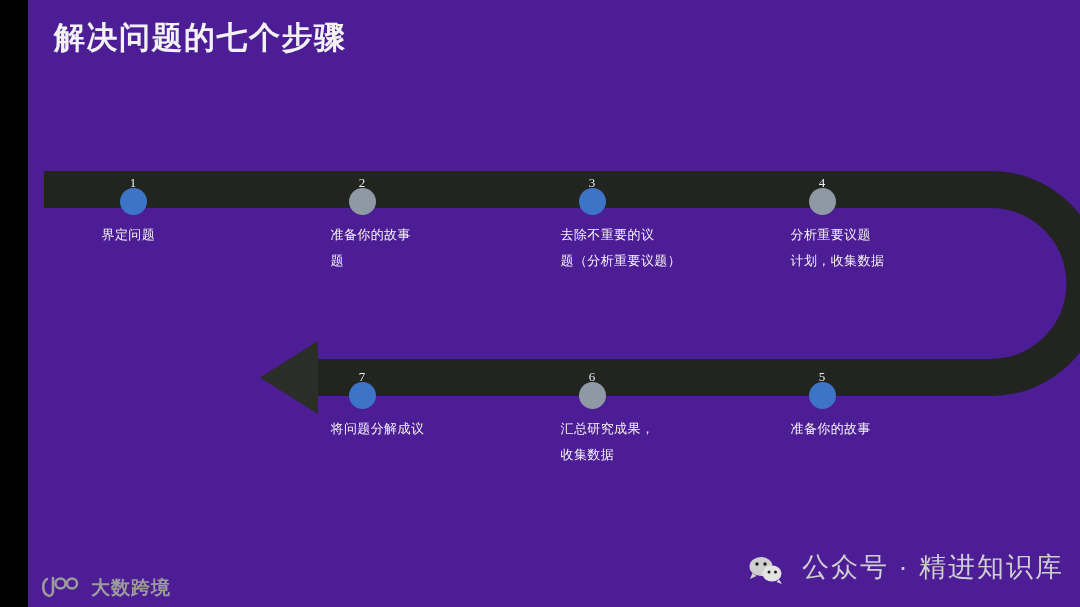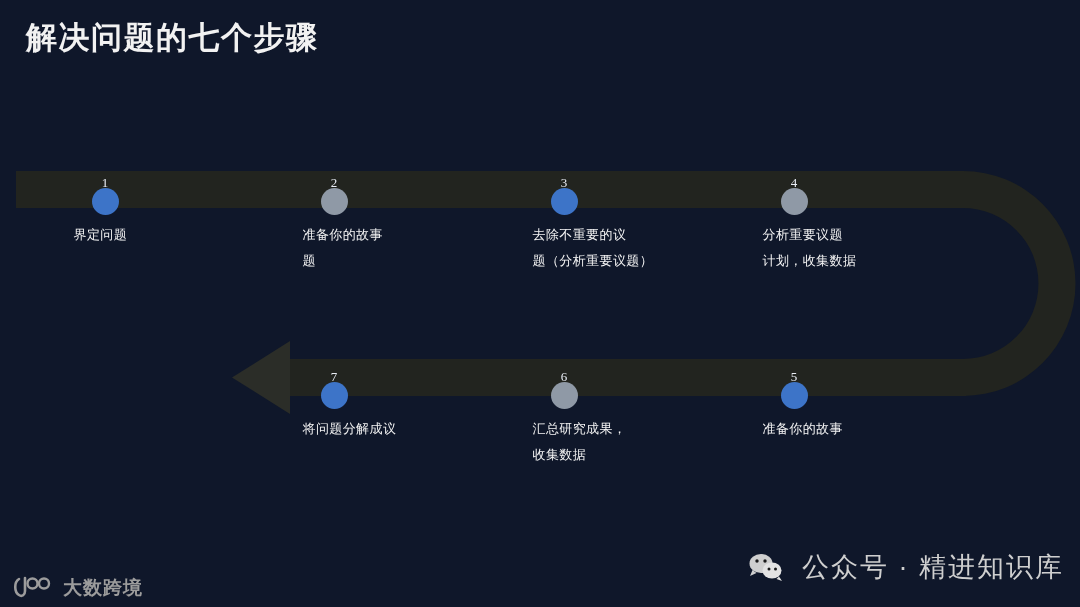--- a/index.html
+++ b/index.html
@@ -4,21 +4,22 @@
 <style>
   * { margin:0; padding:0; box-sizing:border-box; }
   html,body { background:#000; }
   body {
     width:1080px; height:607px;
     font-family:"Liberation Sans","DejaVu Sans",sans-serif;
     color:#fff; overflow:hidden; position:relative;
   }
   #slide {
     position:absolute; inset:0;
-    background:#0f172a;
+    background:#4c1d95;
+    margin-left:28px;
   }
   
   #title {
     position:absolute; left:26px; top:18px;
     font-size:31px; font-weight:700; letter-spacing:1.5px;
     color:#f2f2f2; line-height:1.3;
     white-space:nowrap;
   }
   
   #track { position:absolute; left:0; top:0; width:1080px; height:607px; }
@@ -38,21 +39,21 @@
   }
   .label {
     position:absolute; top:34px; left:-18px;
     width:185px; font-size:13px; line-height:26px;
     color:#f4f4f4; letter-spacing:0.4px;
     white-space:pre-line;
   }
   
   #wechat-mark {
     position:absolute; right:16px; bottom:22px;
-    display:flex; align-items:center; gap:18px;
+    display:flex; align-items:flex-end; gap:18px;
   }
   #wechat-mark .wm-text {
     font-size:27px; color:#cfcfcf; letter-spacing:2px; font-weight:400;
   }
   #brand-mark {
     position:absolute; left:10px; bottom:6px;
     display:flex; align-items:flex-start; gap:7px;
   }
   #brand-mark .bm-text {
     font-size:19px; color:#9c9c9c; letter-spacing:1px; font-weight:700;

